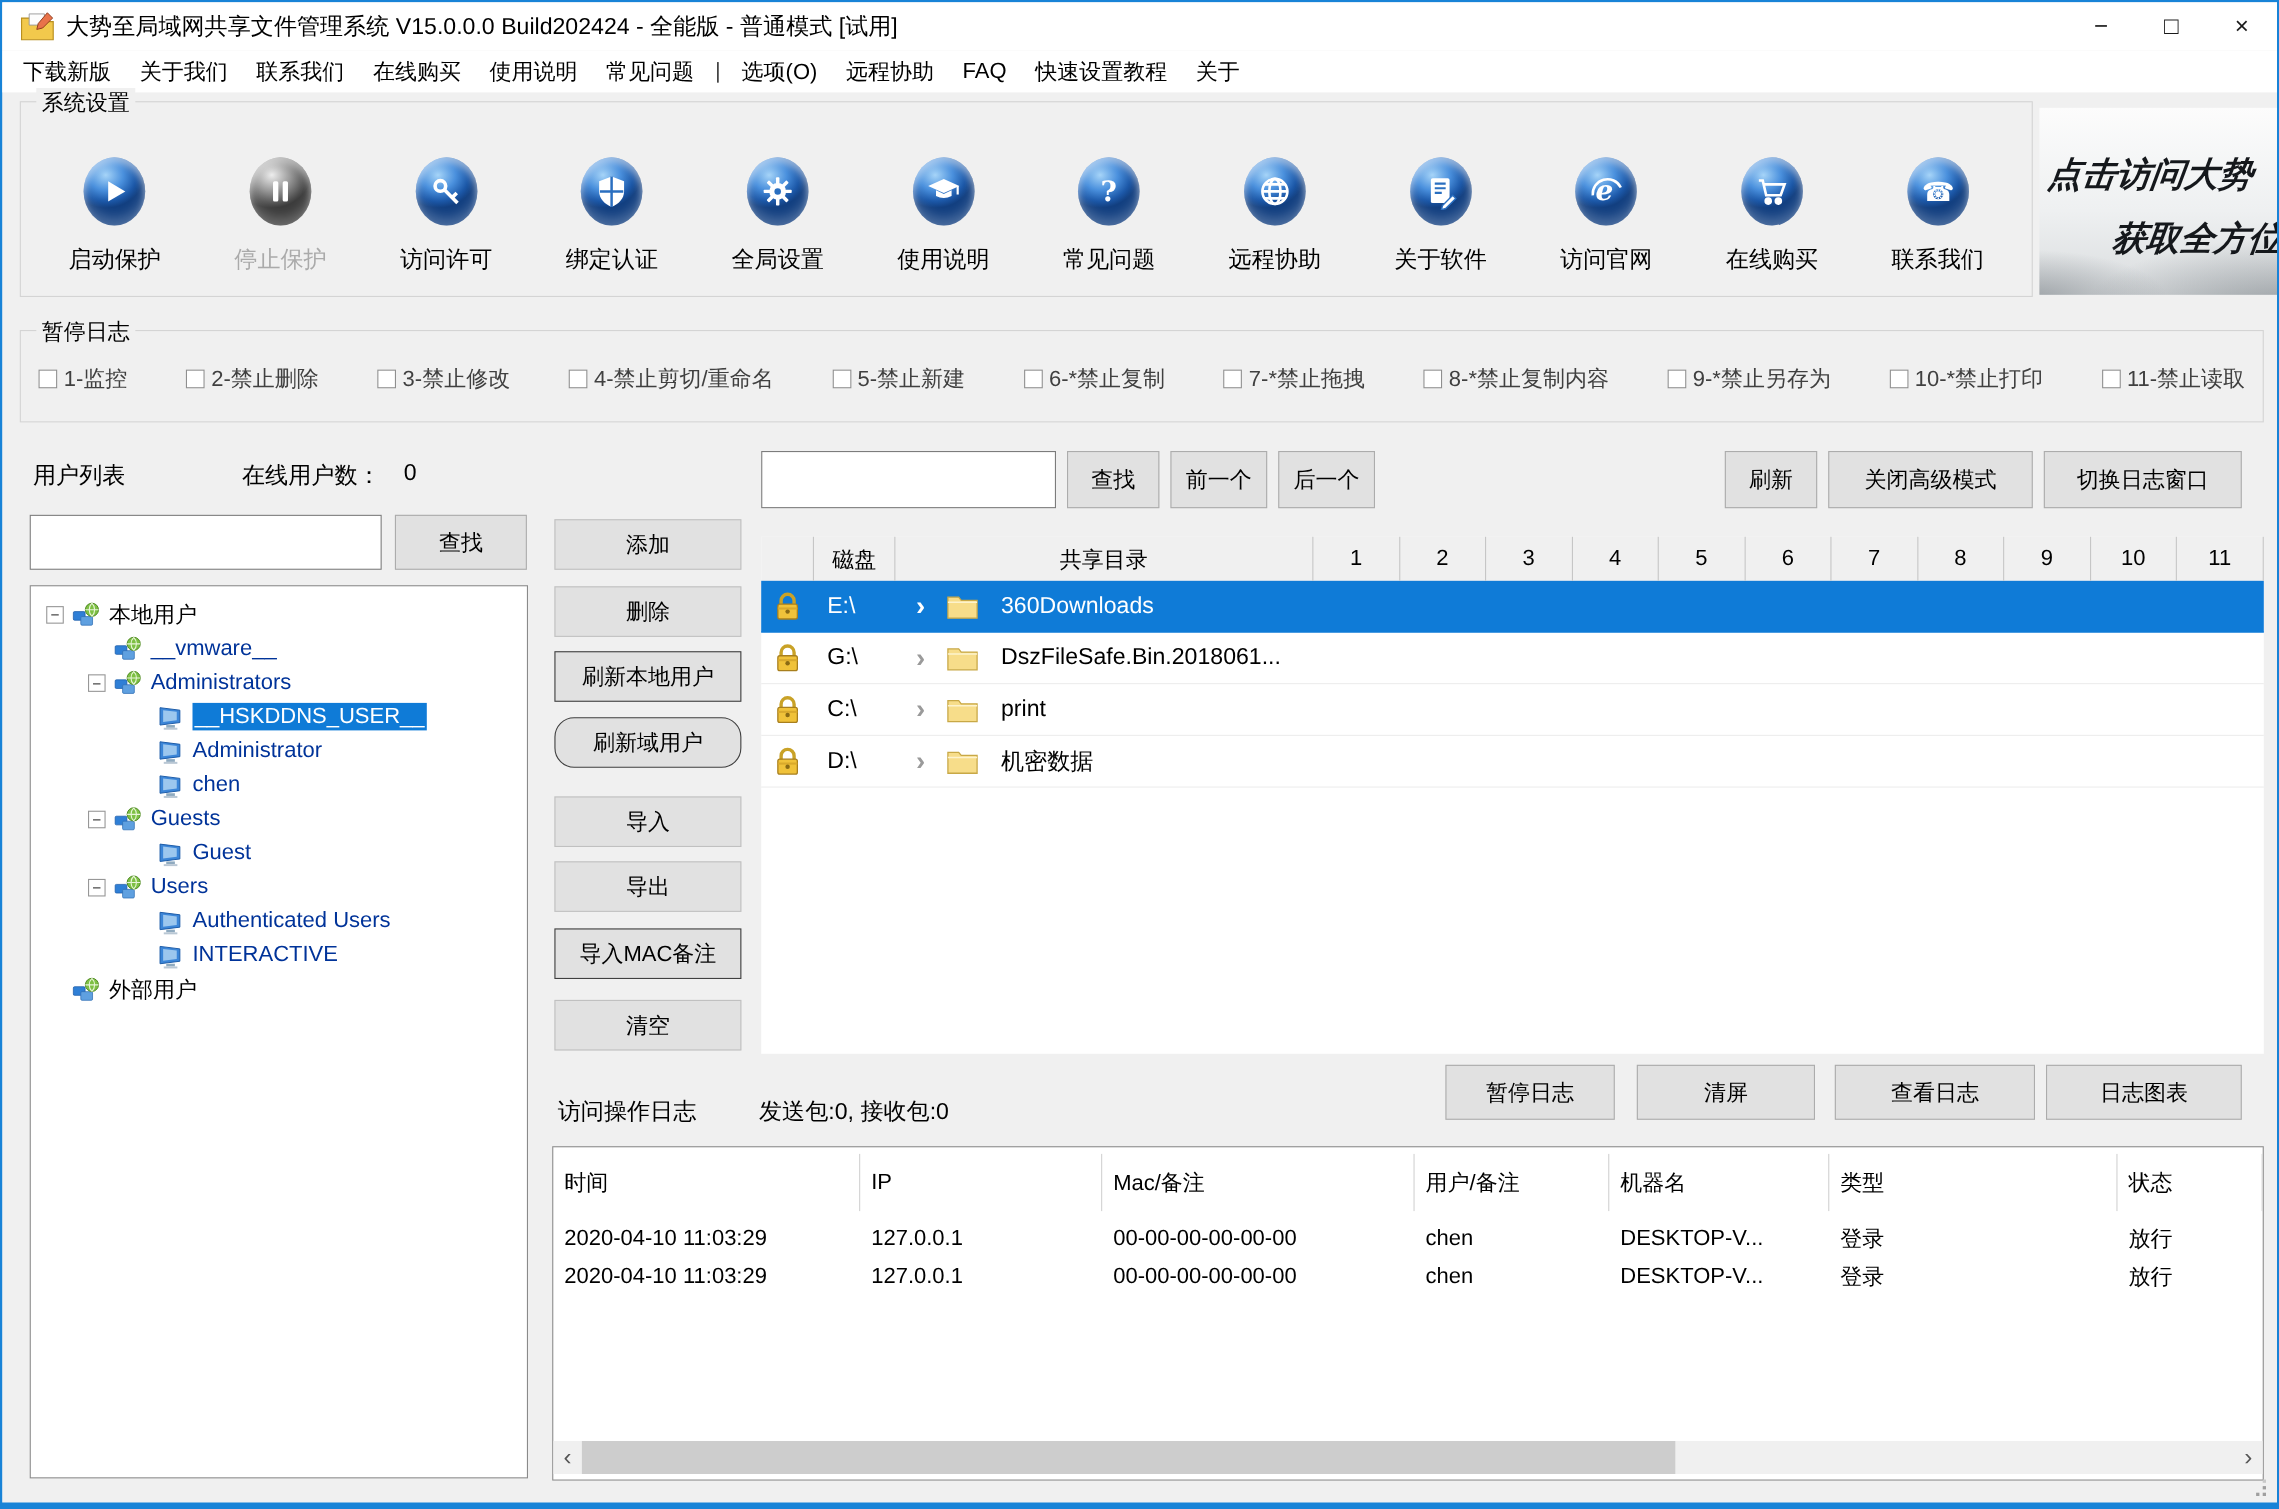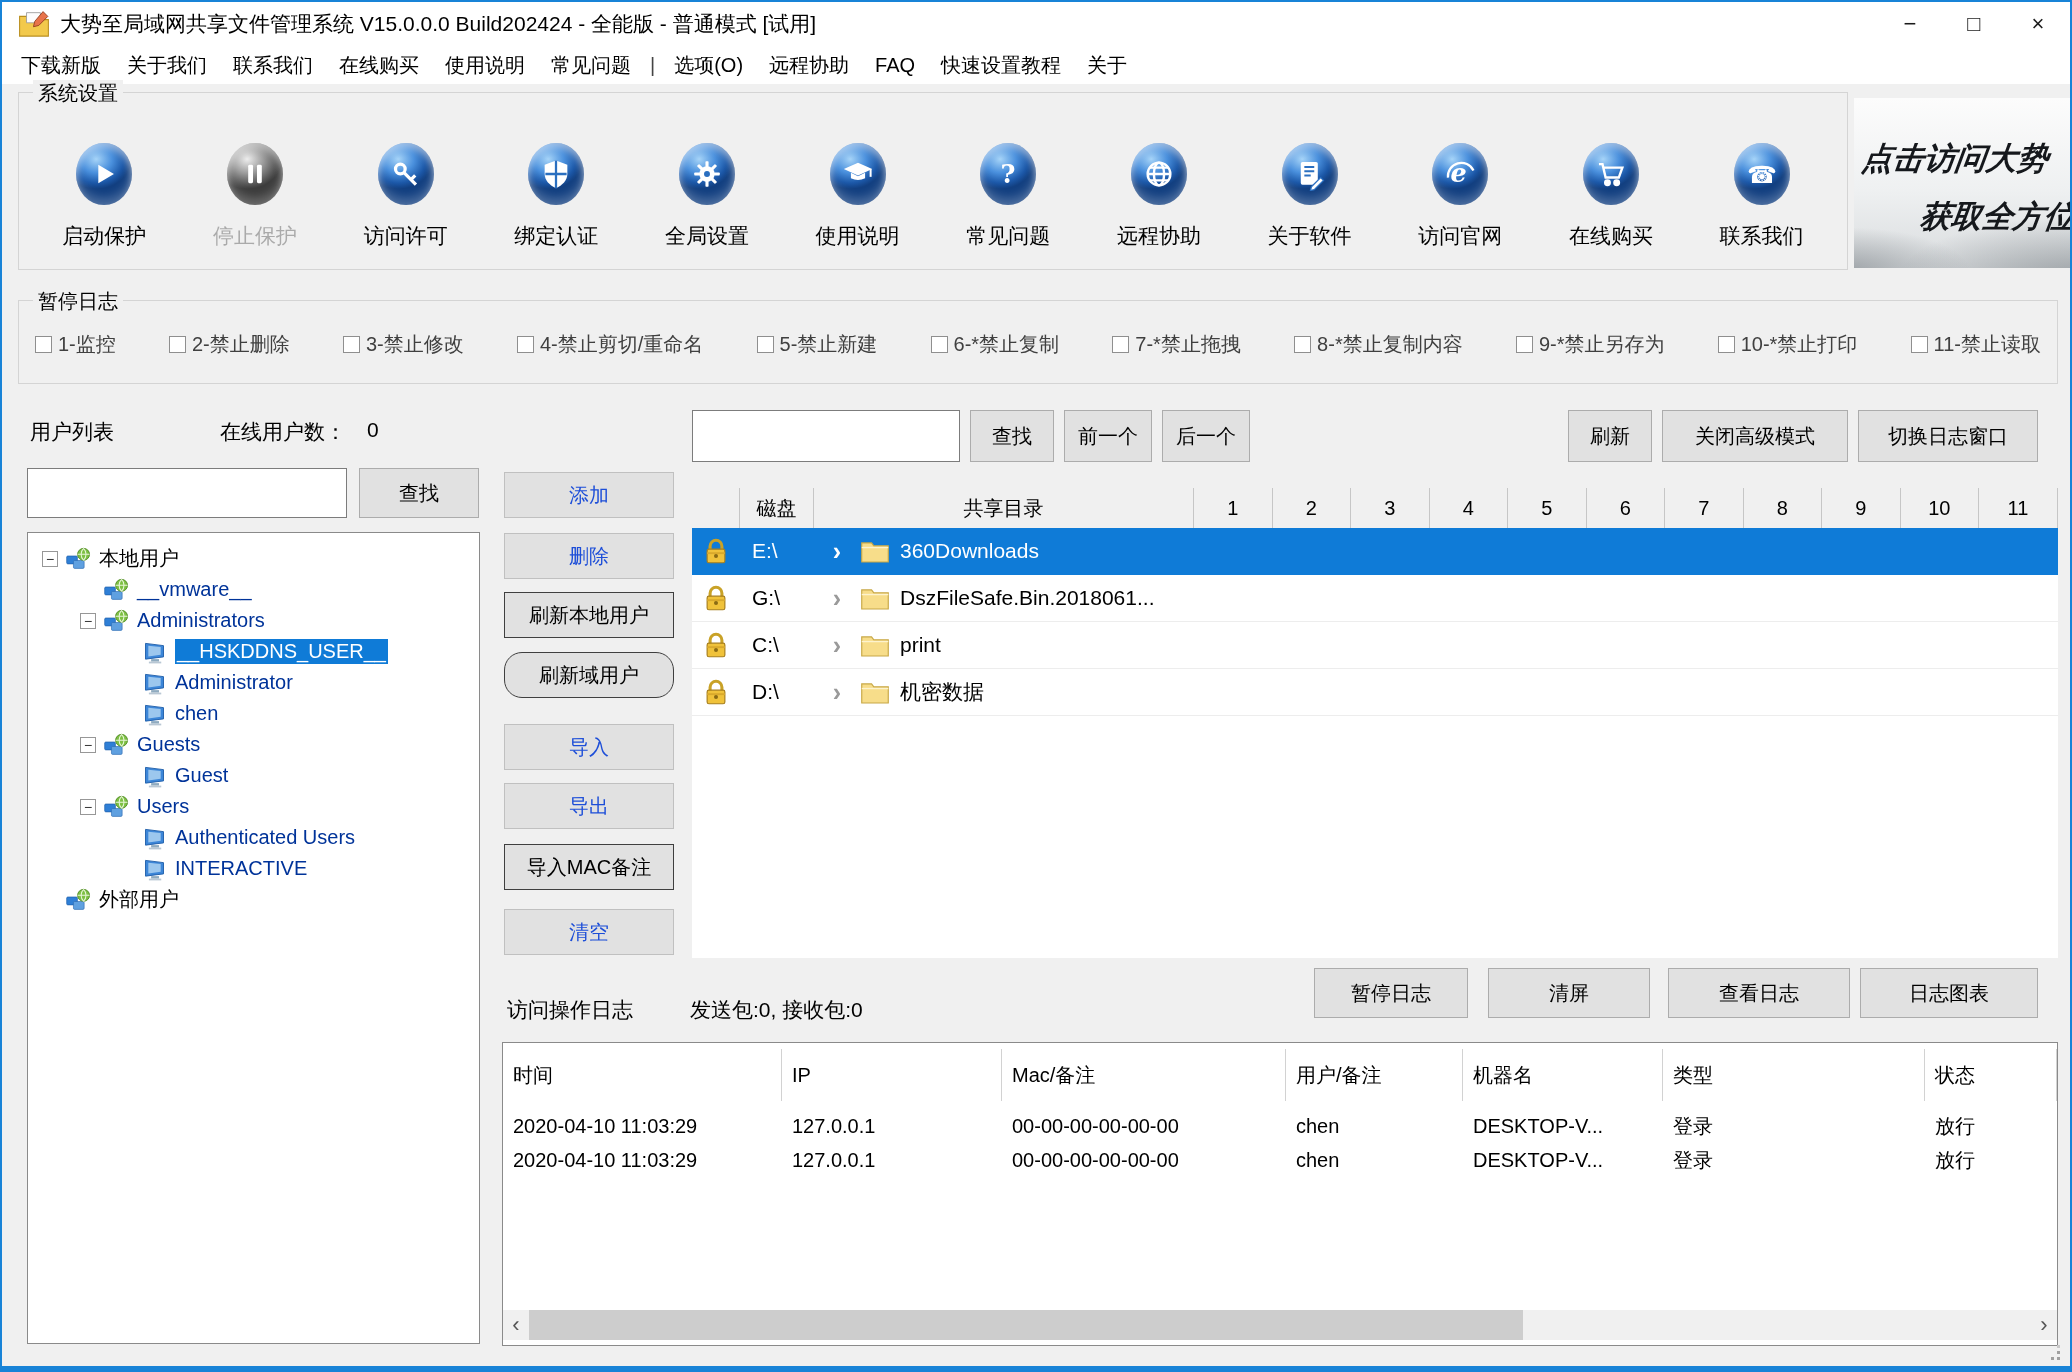--- a/index.html
+++ b/index.html
@@ -39,21 +39,21 @@
     font-size:31px;white-space:nowrap;color:#15181c;transform:skewX(-7deg);}
   .banner-line.l1{left:8px;top:40px;}
   .banner-line.l2{left:66px;top:98px;}
   
   #perm-row{display:flex;justify-content:space-between;padding:30px 16px 0 16px;}
   .perm{display:flex;align-items:center;font-size:20px;color:#404040;white-space:nowrap;}
   .cb{width:17px;height:17px;border:1px solid #8f8f8f;background:#fff;margin-right:6px;flex:none;box-sizing:border-box;}
   
   .btn{position:absolute;background:#e1e1e1;border:1px solid #acacac;font-size:20px;display:flex;align-items:center;justify-content:center;box-sizing:border-box;white-space:nowrap;}
   .btn.strong{border:1px solid #3f3f3f;}
-  .btn.disabled{color:#1d4ed8;border:1px solid #c0c0c0;}
+  .btn.disabled{color:#000000;border:1px solid #c0c0c0;}
   .tb{position:absolute;background:#fff;border:1px solid #7c7c7c;box-sizing:border-box;font-size:20px;padding:0 8px;font-family:inherit;}
   .lbl{position:absolute;font-size:21px;white-space:nowrap;}
   
   .treebox{position:absolute;left:25px;top:530px;width:453px;height:812px;background:#fff;border:1px solid #8a8a8a;box-sizing:border-box;padding-top:10px;overflow:hidden;}
   .tree-row{height:31px;display:flex;align-items:center;font-size:20px;}
   .expander{width:16px;height:16px;border:1px solid #979797;background:#fff;display:flex;align-items:center;justify-content:center;font-size:14px;line-height:1;color:#333;margin-right:7px;flex:none;box-sizing:border-box;}
   .exp-spacer{width:23px;flex:none;}
   .tree-icon{width:27px;height:24px;margin-right:7px;flex:none;}
   .tree-label{white-space:nowrap;color:#003399;}
   .tree-label.black{color:#000;}
@@ -64,21 +64,21 @@
   .share-h{display:flex;align-items:center;justify-content:center;font-size:20px;border-right:1px solid #c6c6c6;box-sizing:border-box;flex:none;}
   .share-row{display:flex;align-items:center;height:46px;border-bottom:1px solid #ededed;font-size:21px;}
   .share-row.selected{background:#0f7bd7;color:#fff;border-bottom-color:#0f7bd7;}
   .cell-lock{width:48px;display:flex;justify-content:center;flex:none;}
   .cell-lock svg{width:26px;height:31px;}
   .cell-drive{width:74px;flex:none;padding-left:12px;box-sizing:border-box;}
   .cell-chev{width:46px;text-align:center;font-size:25px;font-weight:bold;color:#9a9a9a;flex:none;}
   .share-row.selected .cell-chev{color:#fff;}
   .cell-folder{flex:none;display:flex;}
   .cell-folder svg{width:30px;height:26px;}
-  .cell-name{margin-left:10px;white-space:nowrap;}
+  .cell-name{margin-left:20px;white-space:nowrap;}
   
   .logbox{position:absolute;left:500px;top:1040px;width:1556px;height:304px;background:#fff;border:1px solid #8a8a8a;box-sizing:border-box;overflow:hidden;}
   .log-header{display:flex;height:52px;margin-top:6px;}
   .log-h{font-size:20px;display:flex;align-items:center;padding-left:10px;border-right:1px solid #d2d2d2;box-sizing:border-box;flex:none;}
   .log-row{display:flex;height:34px;align-items:center;}
   .log-c{font-size:20px;padding-left:10px;box-sizing:border-box;white-space:nowrap;overflow:hidden;flex:none;}
   .hscroll{position:absolute;left:0;bottom:5px;width:1554px;height:30px;background:#f0f0f0;display:flex;align-items:center;}
   .hs-arrow{width:26px;text-align:center;color:#555;font-size:22px;flex:none;}
   .hs-thumb{height:30px;width:994px;background:#cdcdcd;flex:none;}
   .grip{position:absolute;right:10px;bottom:6px;width:3px;height:3px;background:#9f9f9f;box-shadow:-6px 0 #9f9f9f,0 -6px #9f9f9f,0 -12px #c9c9c9;}

